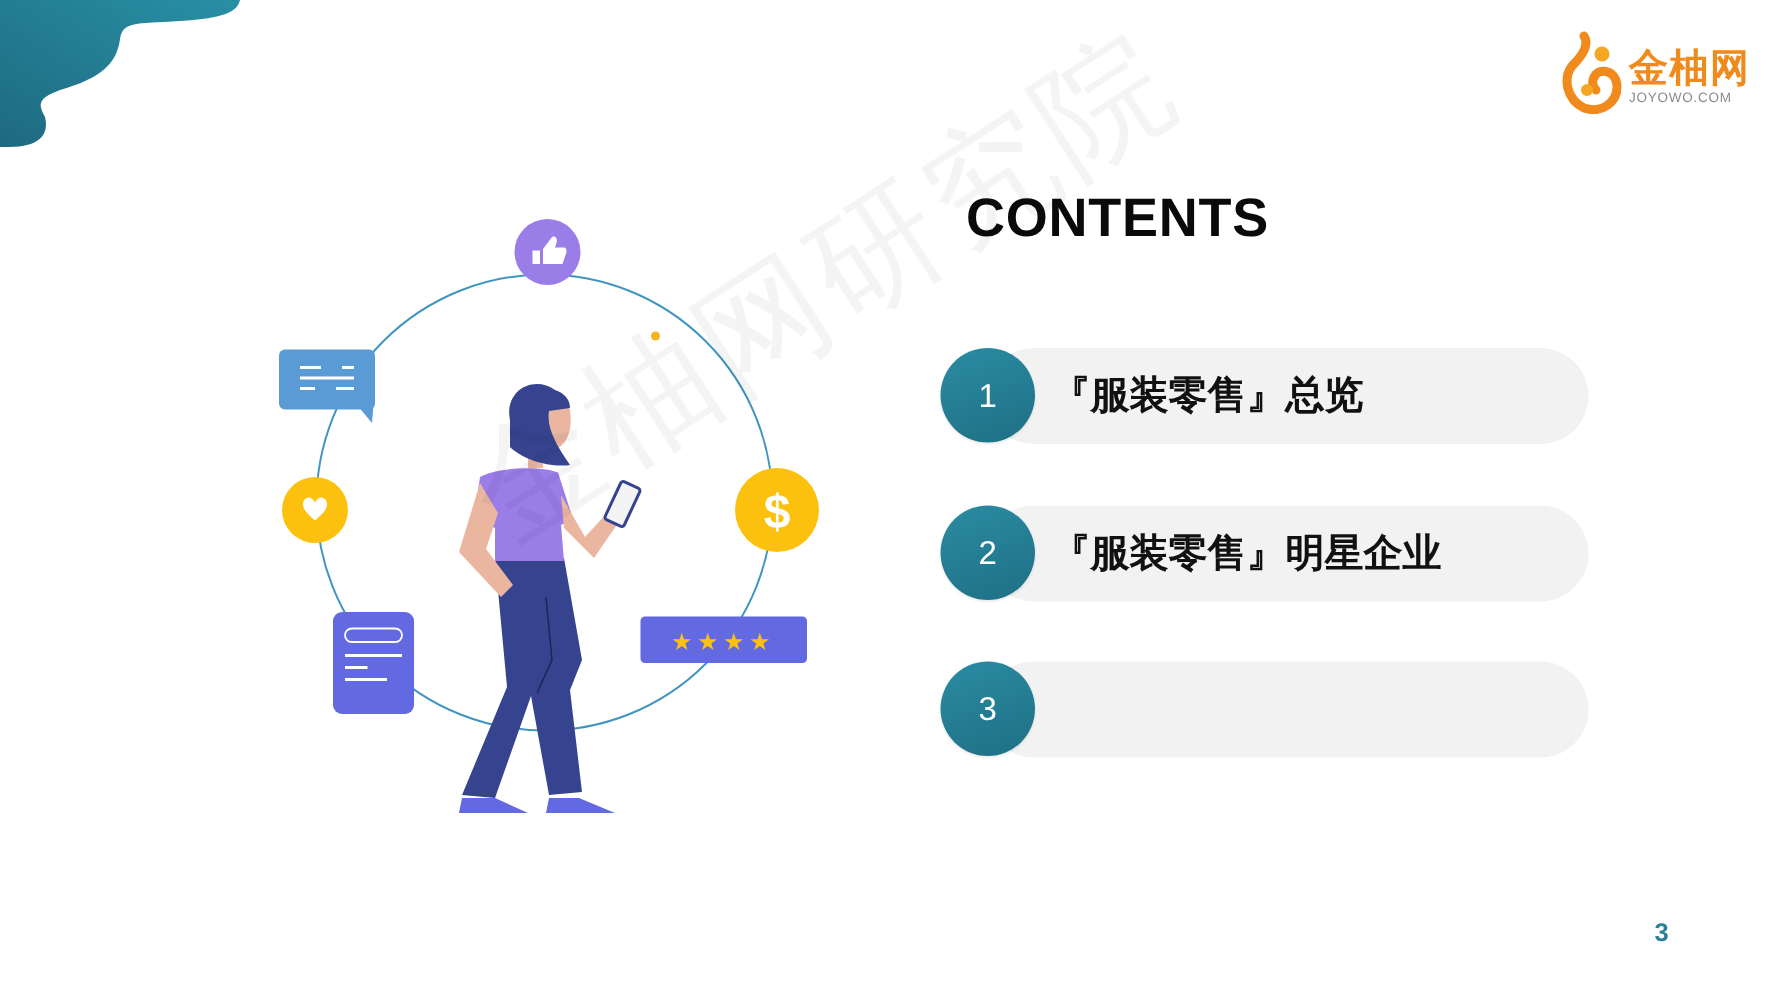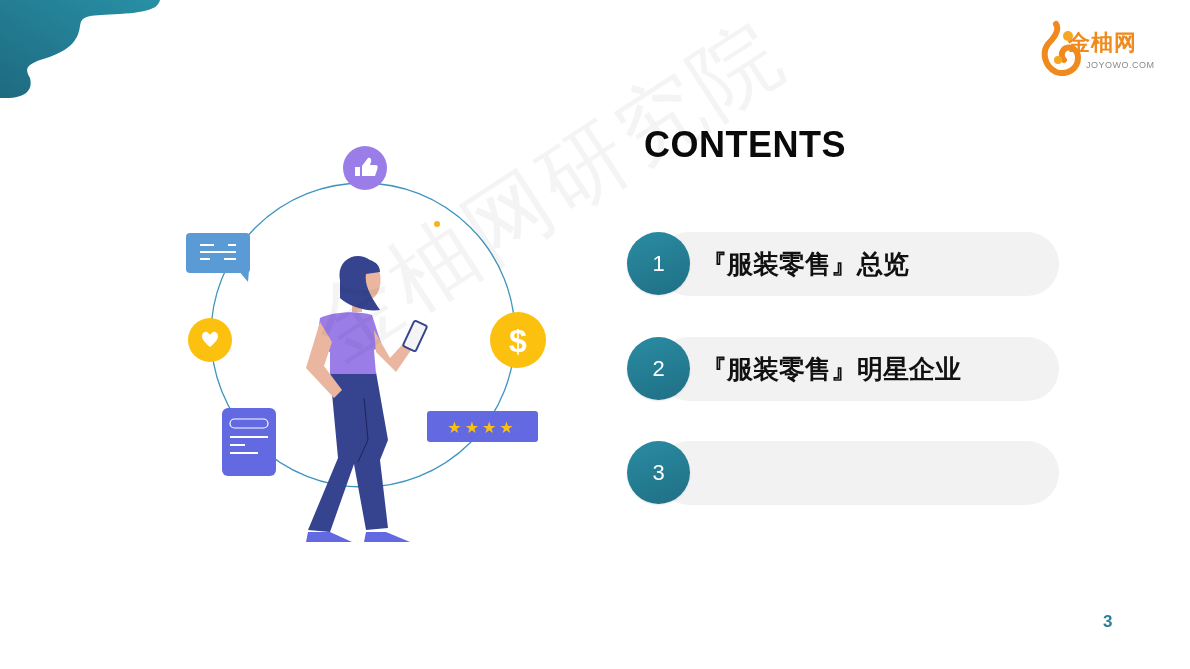--- a/index.html
+++ b/index.html
@@ -1,19 +1,19 @@
 <!DOCTYPE html>
 <html><head>
   <meta charset="utf-8">
   <style>
     html, body { margin: 0; padding: 0; background: #ffffff; }
     body { width: 1190px; height: 669px; position: relative; overflow: hidden; font-family: "DejaVu Sans", "Liberation Sans", sans-serif; }
     .blob { position: absolute; left: 0; top: 0; }
     .logo { position: absolute; left: 1038px; top: 20px; width: 140px; height: 60px; }
-    .logo-text { position: absolute; left: 30px; top: 8px; font-size: 22px; font-weight: bold; color: #f08a1c; letter-spacing: 1px; }
+    .logo-text { position: absolute; left: 48px; top: 8px; font-size: 26px; font-weight: bold; color: #f08a1c; letter-spacing: 1px; }
     .logo-sub { position: absolute; left: 48px; top: 40px; font-size: 9px; color: #8a8a8a; font-family: "Liberation Sans", sans-serif; letter-spacing: 0.5px; }
     .heading { position: absolute; left: 644px; top: 124px; font-size: 36px; font-weight: bold; color: #0a0a0a; font-family: "Liberation Sans", sans-serif; letter-spacing: 0.5px; }
     .item { position: absolute; left: 627px; width: 432px; height: 64px; }
     .item .bar { position: absolute; left: 30px; top: 0; width: 402px; height: 64px; background: #f2f2f2; border-radius: 32px; }
     .item .num { position: absolute; left: 0; top: 0; width: 63px; height: 63px; border-radius: 50%; background: linear-gradient(160deg, #2a8ca3 0%, #1f6f84 100%); color: #fff; font-size: 22px; display: flex; align-items: center; justify-content: center; font-family: "Liberation Sans", sans-serif; box-shadow: 0 1px 2px rgba(0,0,0,0.1); }
     .item .label { position: absolute; left: 74px; top: 0; height: 64px; line-height: 64px; font-size: 26px; font-weight: bold; color: #111; }
     .page-num { position: absolute; left: 1103px; top: 612px; font-size: 17px; font-weight: bold; color: #2a7f99; font-family: "Liberation Sans", sans-serif; }
     .watermark { position: absolute; left: 290px; top: 290px; font-size: 86px; color: rgba(0,0,0,0.045); transform: rotate(-33deg); transform-origin: left top; white-space: nowrap; letter-spacing: 4px; pointer-events: none; font-weight: normal; }
     .illus { position: absolute; left: 180px; top: 140px; }
   </style>

